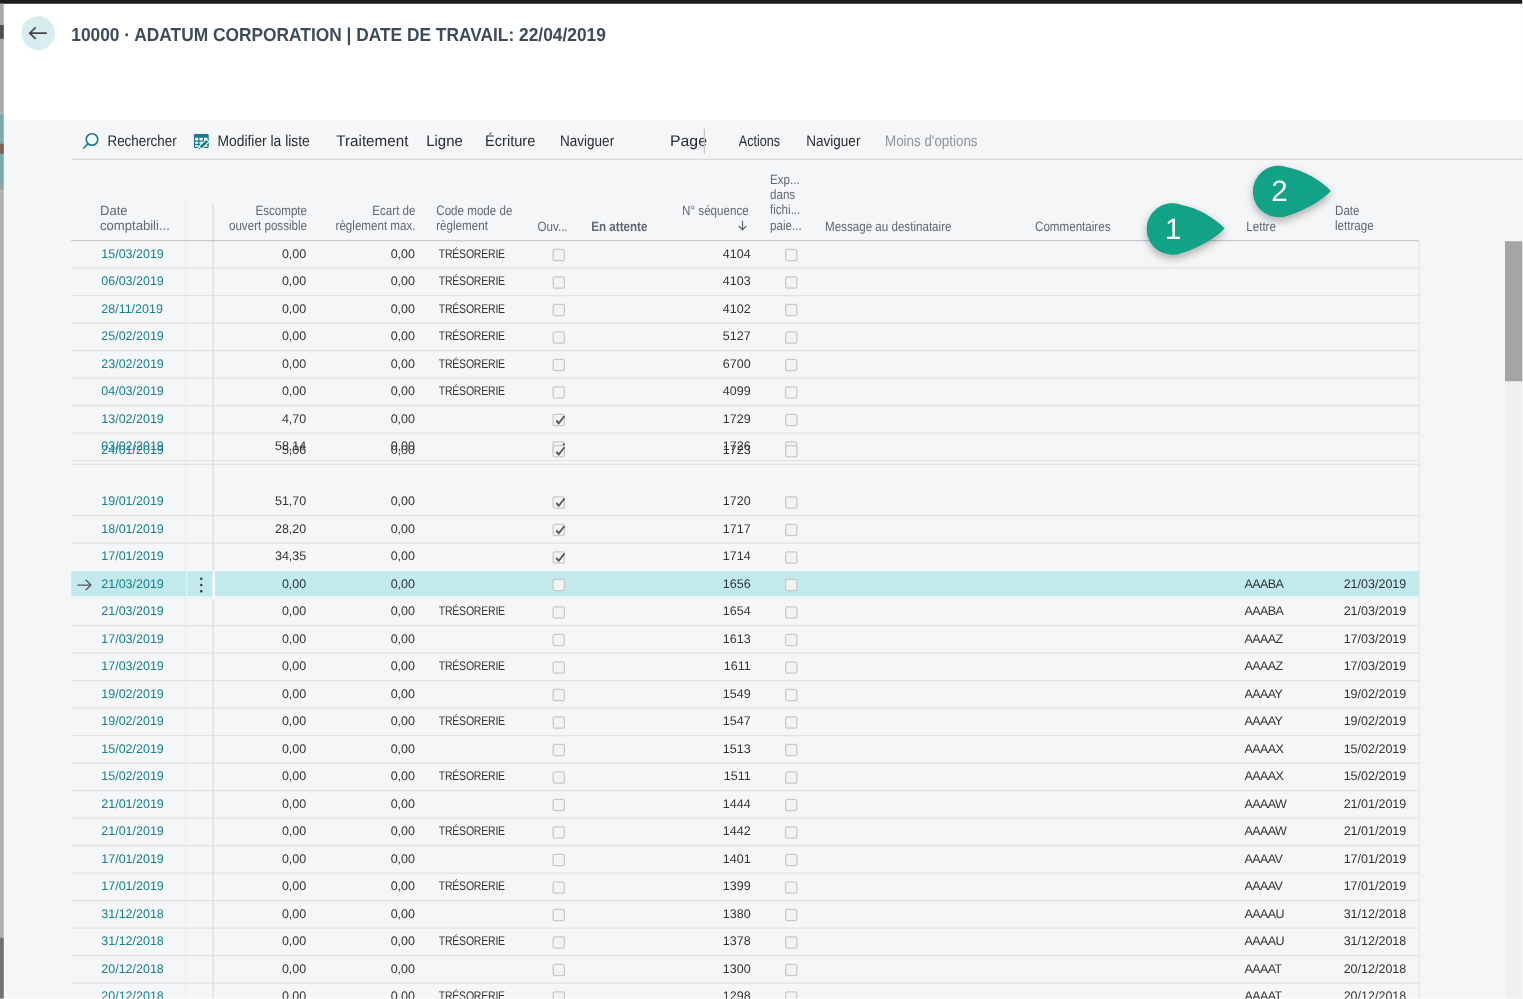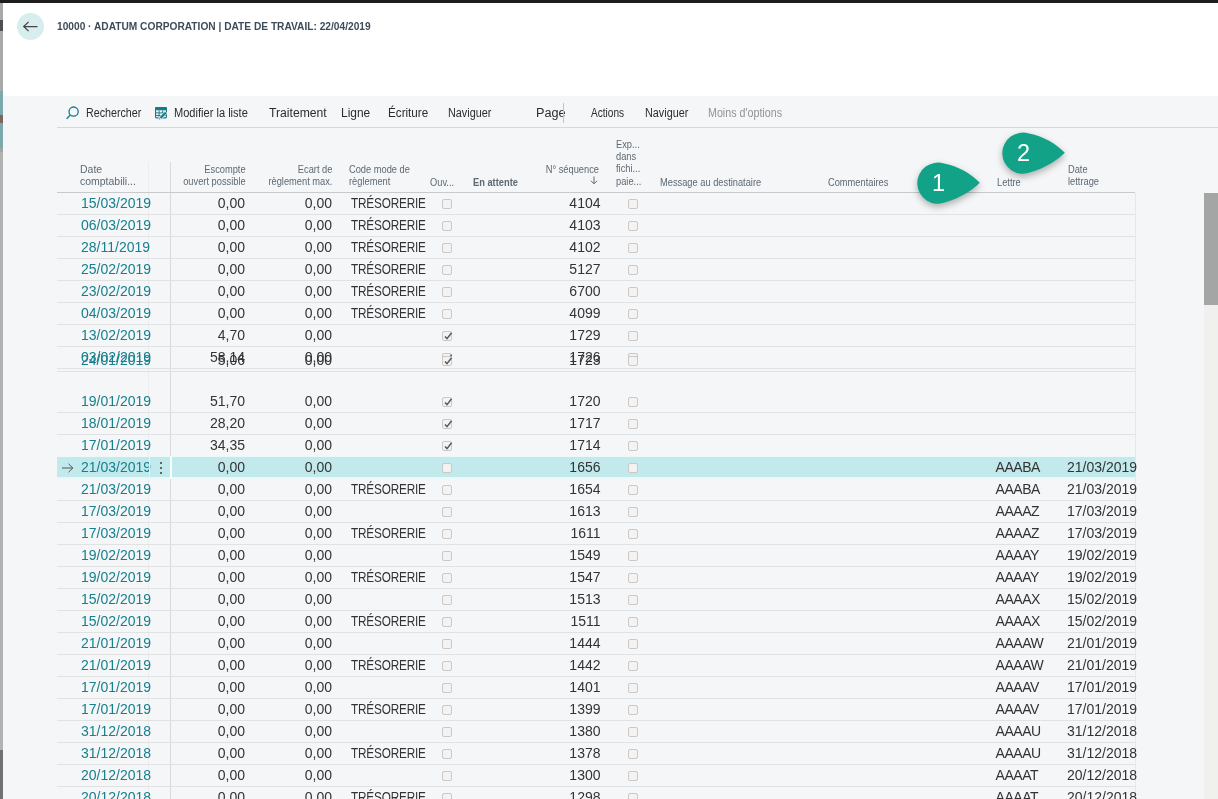--- a/index.html
+++ b/index.html
@@ -7,38 +7,38 @@
 #page{position:absolute;left:0;top:0;width:1218px;height:799px;overflow:hidden;}
 .abs{position:absolute;}
 .sx{display:inline-block;transform-origin:0 50%;}
 .sxr{display:inline-block;transform-origin:100% 50%;}
 
 #topbar{left:0;top:0;width:1218px;height:3px;background:#1d1d1d;}
 
 .lstrip{left:0;width:3px;}
 
 #backc{left:17px;top:13px;width:27px;height:27px;border-radius:50%;background:#d8edee;}
-#caption{left:57px;top:20px;font-size:11px;font-weight:bold;color:#3e4c59;white-space:nowrap;}
+#caption{left:57px;top:20px;font-size:15px;font-weight:bold;color:#3e4c59;white-space:nowrap;}
 #title{left:56px;top:44px;font-size:34px;color:#474747;white-space:nowrap;}
 
 #band{left:0;top:96px;width:1218px;height:703px;background:#f5f6f7;}
 
 .mi{top:106px;font-size:12.3px;color:#292d31;white-space:nowrap;}
 #menuline{left:57px;top:127px;width:1161px;height:1px;background:#d7d8d9;}
 #msep{left:563px;top:103px;width:1px;height:20px;background:#c3c4c5;}
 
 .h{font-size:10.8px;color:#5d6974;line-height:12.3px;white-space:nowrap;}
 .hr{text-align:right;}
 #headline{left:57px;top:192px;width:1078px;height:1px;background:#c9cacb;}
 
 #v1{left:148px;top:162px;width:1px;height:637px;background:#ededee;}
 #v2{left:170px;top:162px;width:1px;height:637px;background:#d9dadb;}
 #v3{left:1135px;top:193px;width:1px;height:606px;background:#e6e7e8;}
 
-.row{left:57px;width:1078px;height:22px;border-bottom:1px solid #e1e2e3;font-size:14px;color:#333333;}
+.row{left:57px;width:1078px;height:22px;border-bottom:1px solid #e1e2e3;font-size:10px;color:#333333;}
 .row>span{position:absolute;top:0;line-height:21px;white-space:nowrap;}
 .date{left:24px;color:#17808e;}
 .esc{left:110px;width:78px;text-align:right;}
 .eca{left:200px;width:75px;text-align:right;}
 .code{left:293.5px;letter-spacing:-0.2px;transform:scaleX(0.84);transform-origin:0 50%;}
 .nseq{left:480px;width:63.5px;text-align:right;}
 .let{left:938.5px;letter-spacing:-0.45px;}
 .dlet{left:1010px;width:58px;text-align:right;}
 .sel{background:#c2e9ec;border-bottom:2px solid #eef7f8;}
 .presel{border-bottom-color:#eff8f9 !important;}

